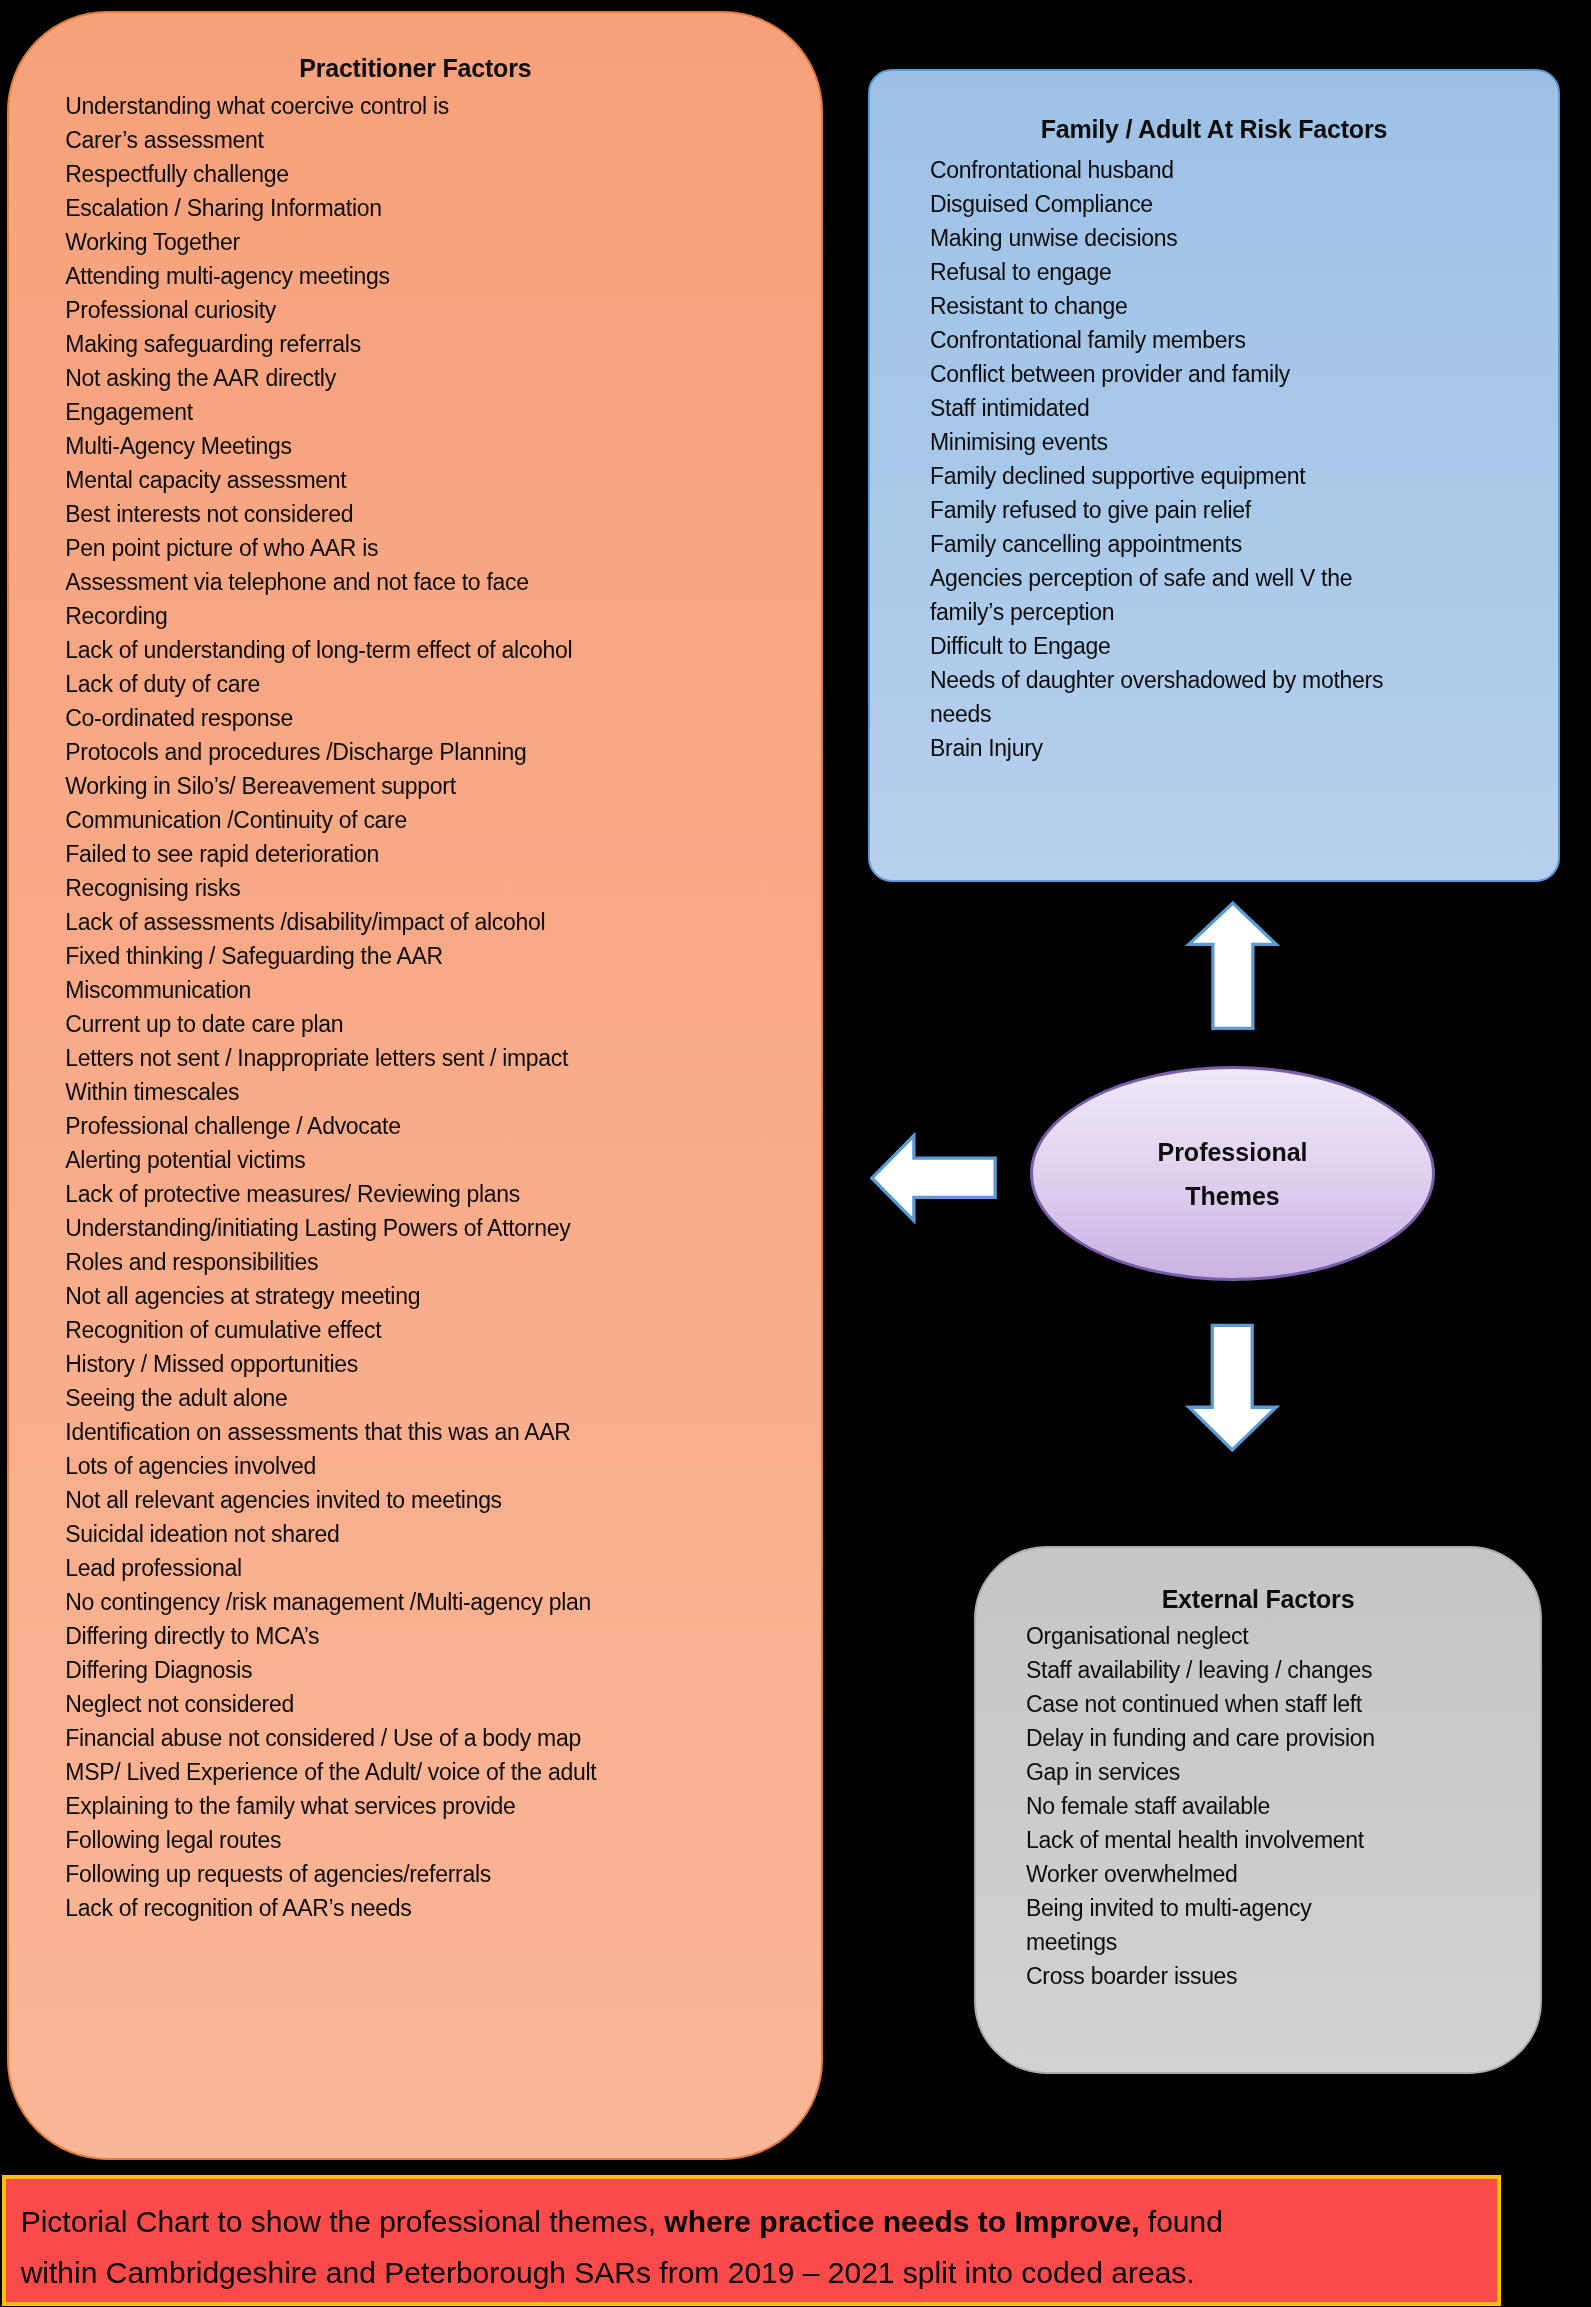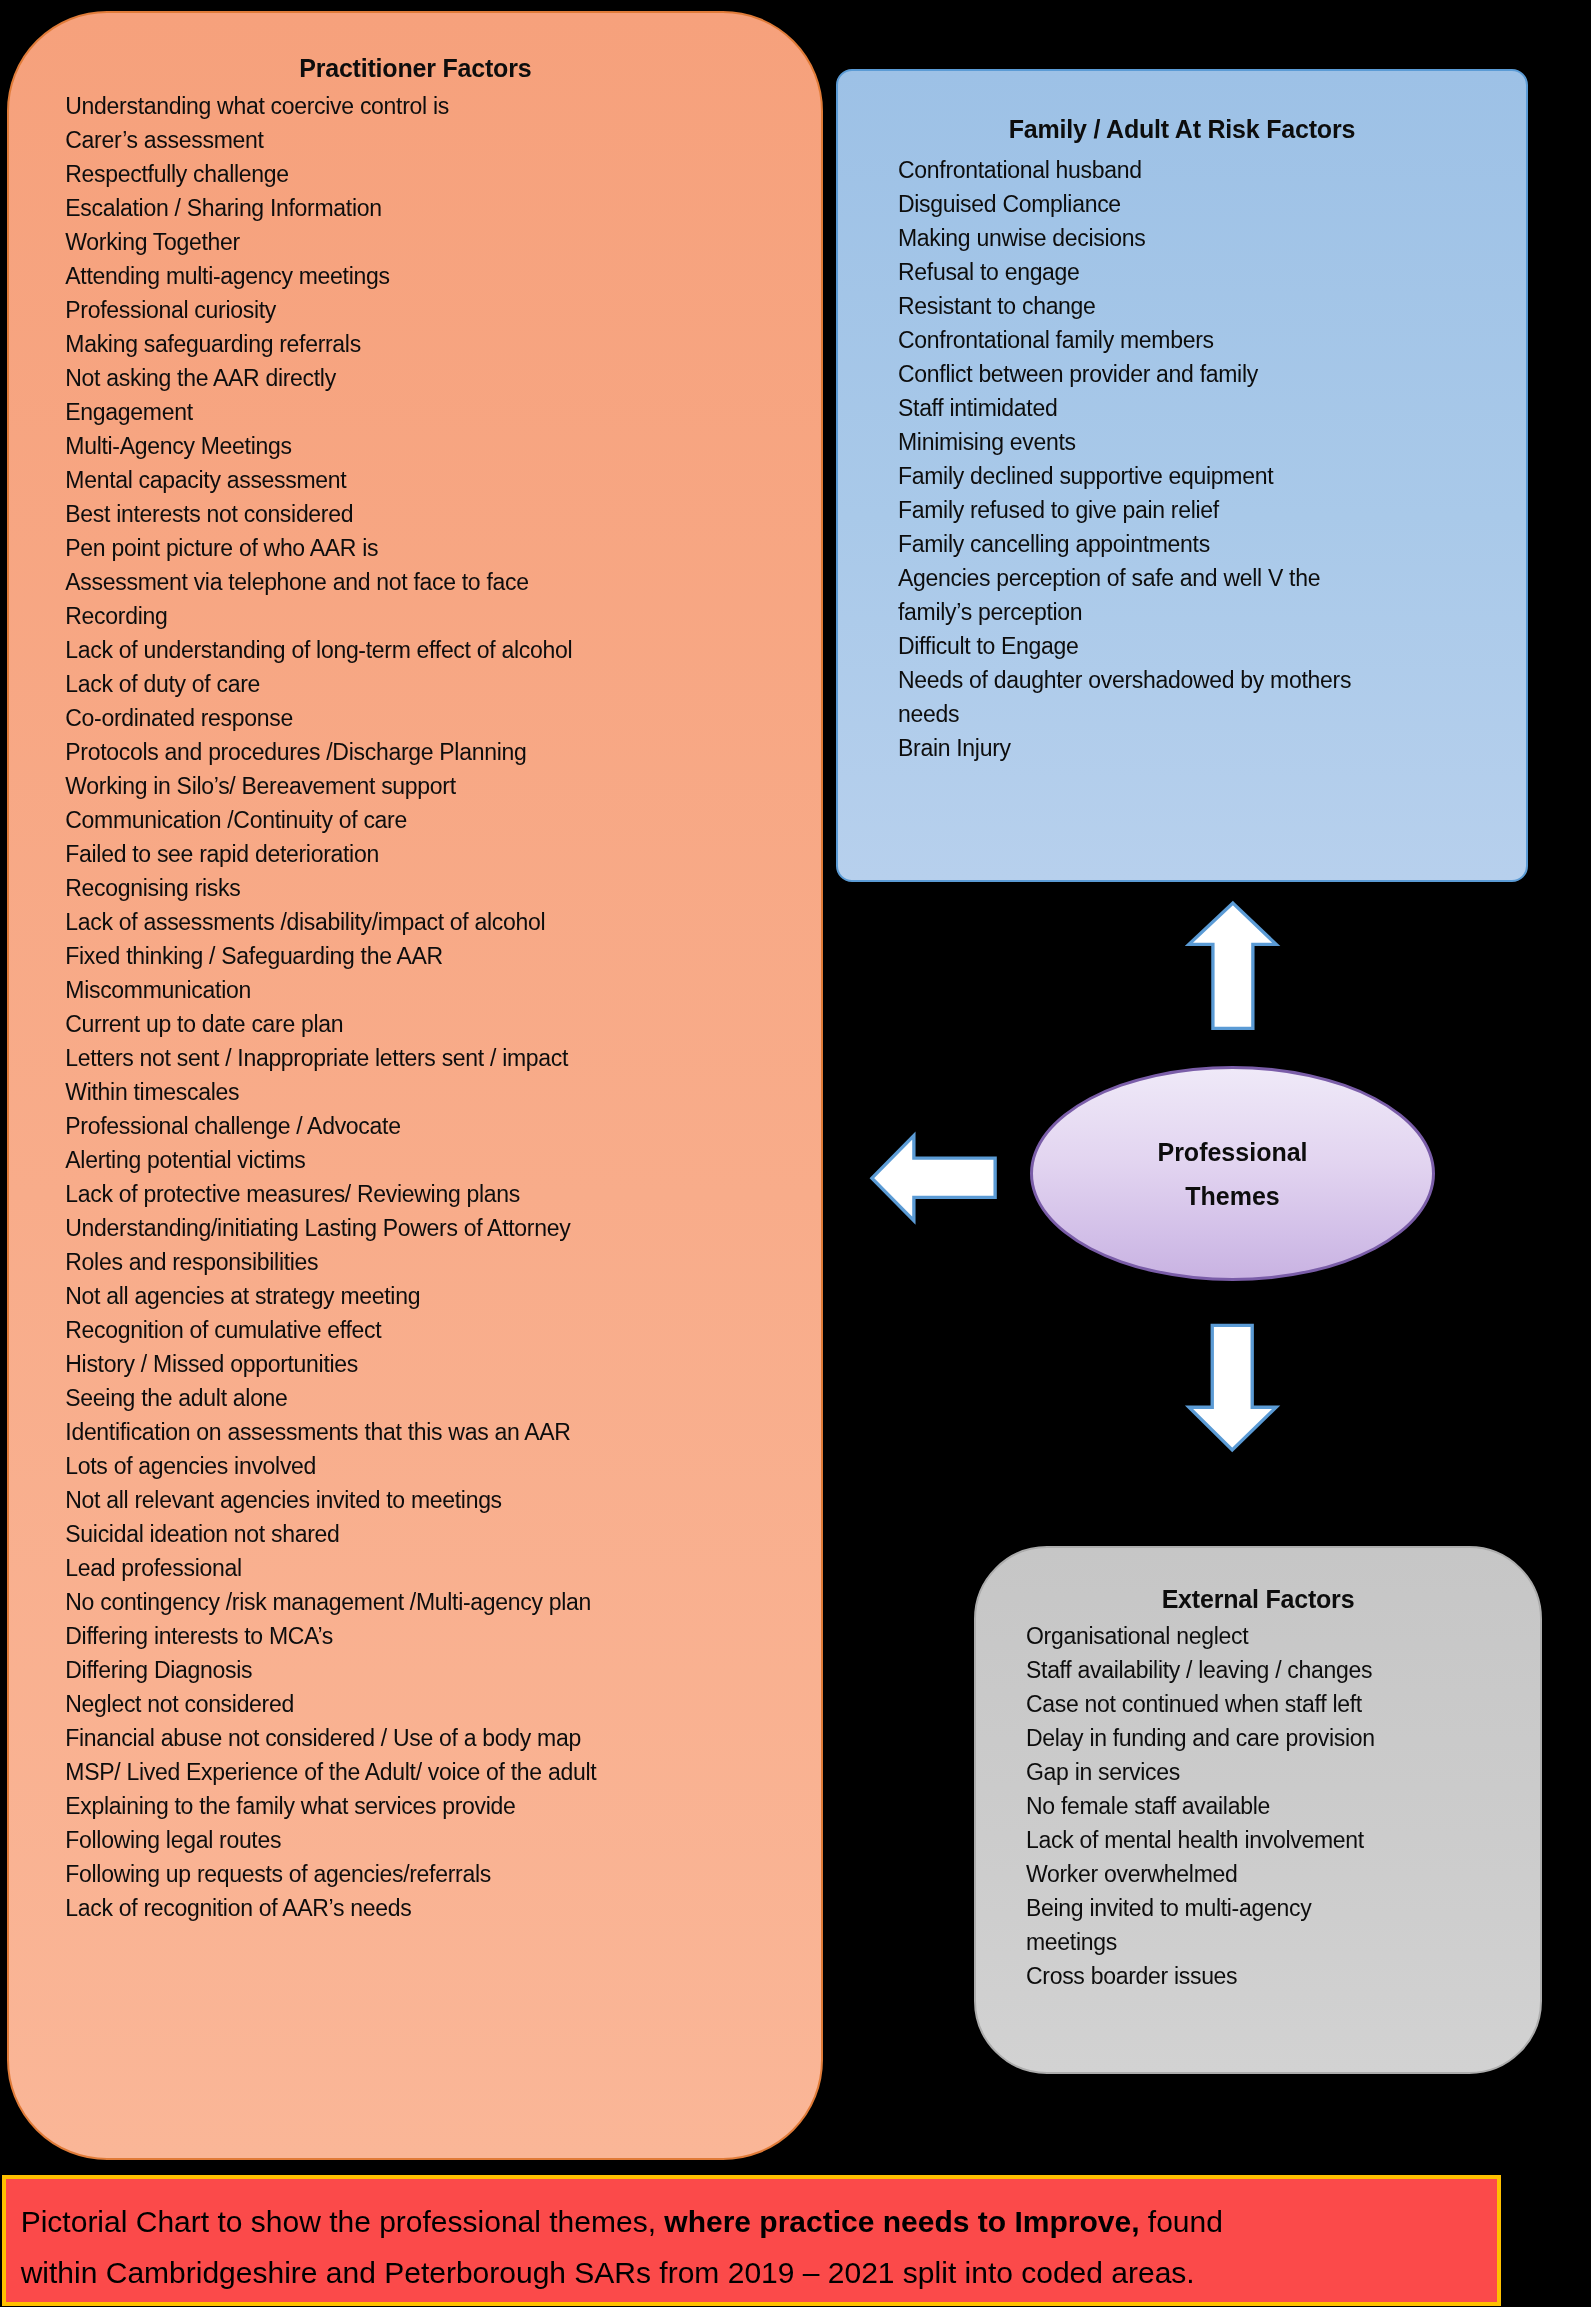--- a/index.html
+++ b/index.html
@@ -14,21 +14,21 @@
   
   .practitioner{
     left:7.3px;top:10.7px;width:816px;height:2149px;border-radius:100px;
     background:linear-gradient(180deg,#F6A17C 0%,#F8AC8A 55%,#FAB697 100%);
     border:2.7px solid #E07B38;
     padding:41px 27px 0 56px;
   }
   .practitioner .box-title{margin:0 29px 6.7px 0;}
   
   .family{
-    left:836px;top:69px;width:692px;height:813px;border-radius:16px;
+    left:868px;top:69px;width:692px;height:813px;border-radius:24px;
     background:linear-gradient(180deg,#9DC1E6 0%,#A9C9E9 55%,#B7D0ED 100%);
     border:2.7px solid #5B9BD5;
     padding:44px 33px 0 60px;
   }
   .family .box-title{margin:0 27px 9.3px 0;}
   
   .external{
     left:974px;top:1546px;width:568px;height:528px;border-radius:73px;
     background:linear-gradient(180deg,#C6C6C6 0%,#CCCCCC 55%,#D2D2D2 100%);
     border:2px solid #ADADAD;
@@ -101,21 +101,21 @@
         <div class="li">Not all agencies at strategy meeting</div>
         <div class="li">Recognition of cumulative effect</div>
         <div class="li">History / Missed opportunities</div>
         <div class="li">Seeing the adult alone</div>
         <div class="li">Identification on assessments that this was an AAR</div>
         <div class="li">Lots of agencies involved</div>
         <div class="li">Not all relevant agencies invited to meetings</div>
         <div class="li">Suicidal ideation not shared</div>
         <div class="li">Lead professional</div>
         <div class="li">No contingency /risk management /Multi-agency plan</div>
-        <div class="li">Differing interests to MCA’s</div>
+        <div class="li">Differing directly to MCA’s</div>
         <div class="li">Differing Diagnosis</div>
         <div class="li">Neglect not considered</div>
         <div class="li">Financial abuse not considered / Use of a body map</div>
         <div class="li">MSP/ Lived Experience of the Adult/ voice of the adult</div>
         <div class="li">Explaining to the family what services provide</div>
         <div class="li">Following legal routes</div>
         <div class="li">Following up requests of agencies/referrals</div>
         <div class="li">Lack of recognition of AAR’s needs</div>
       </div>
   </div>

